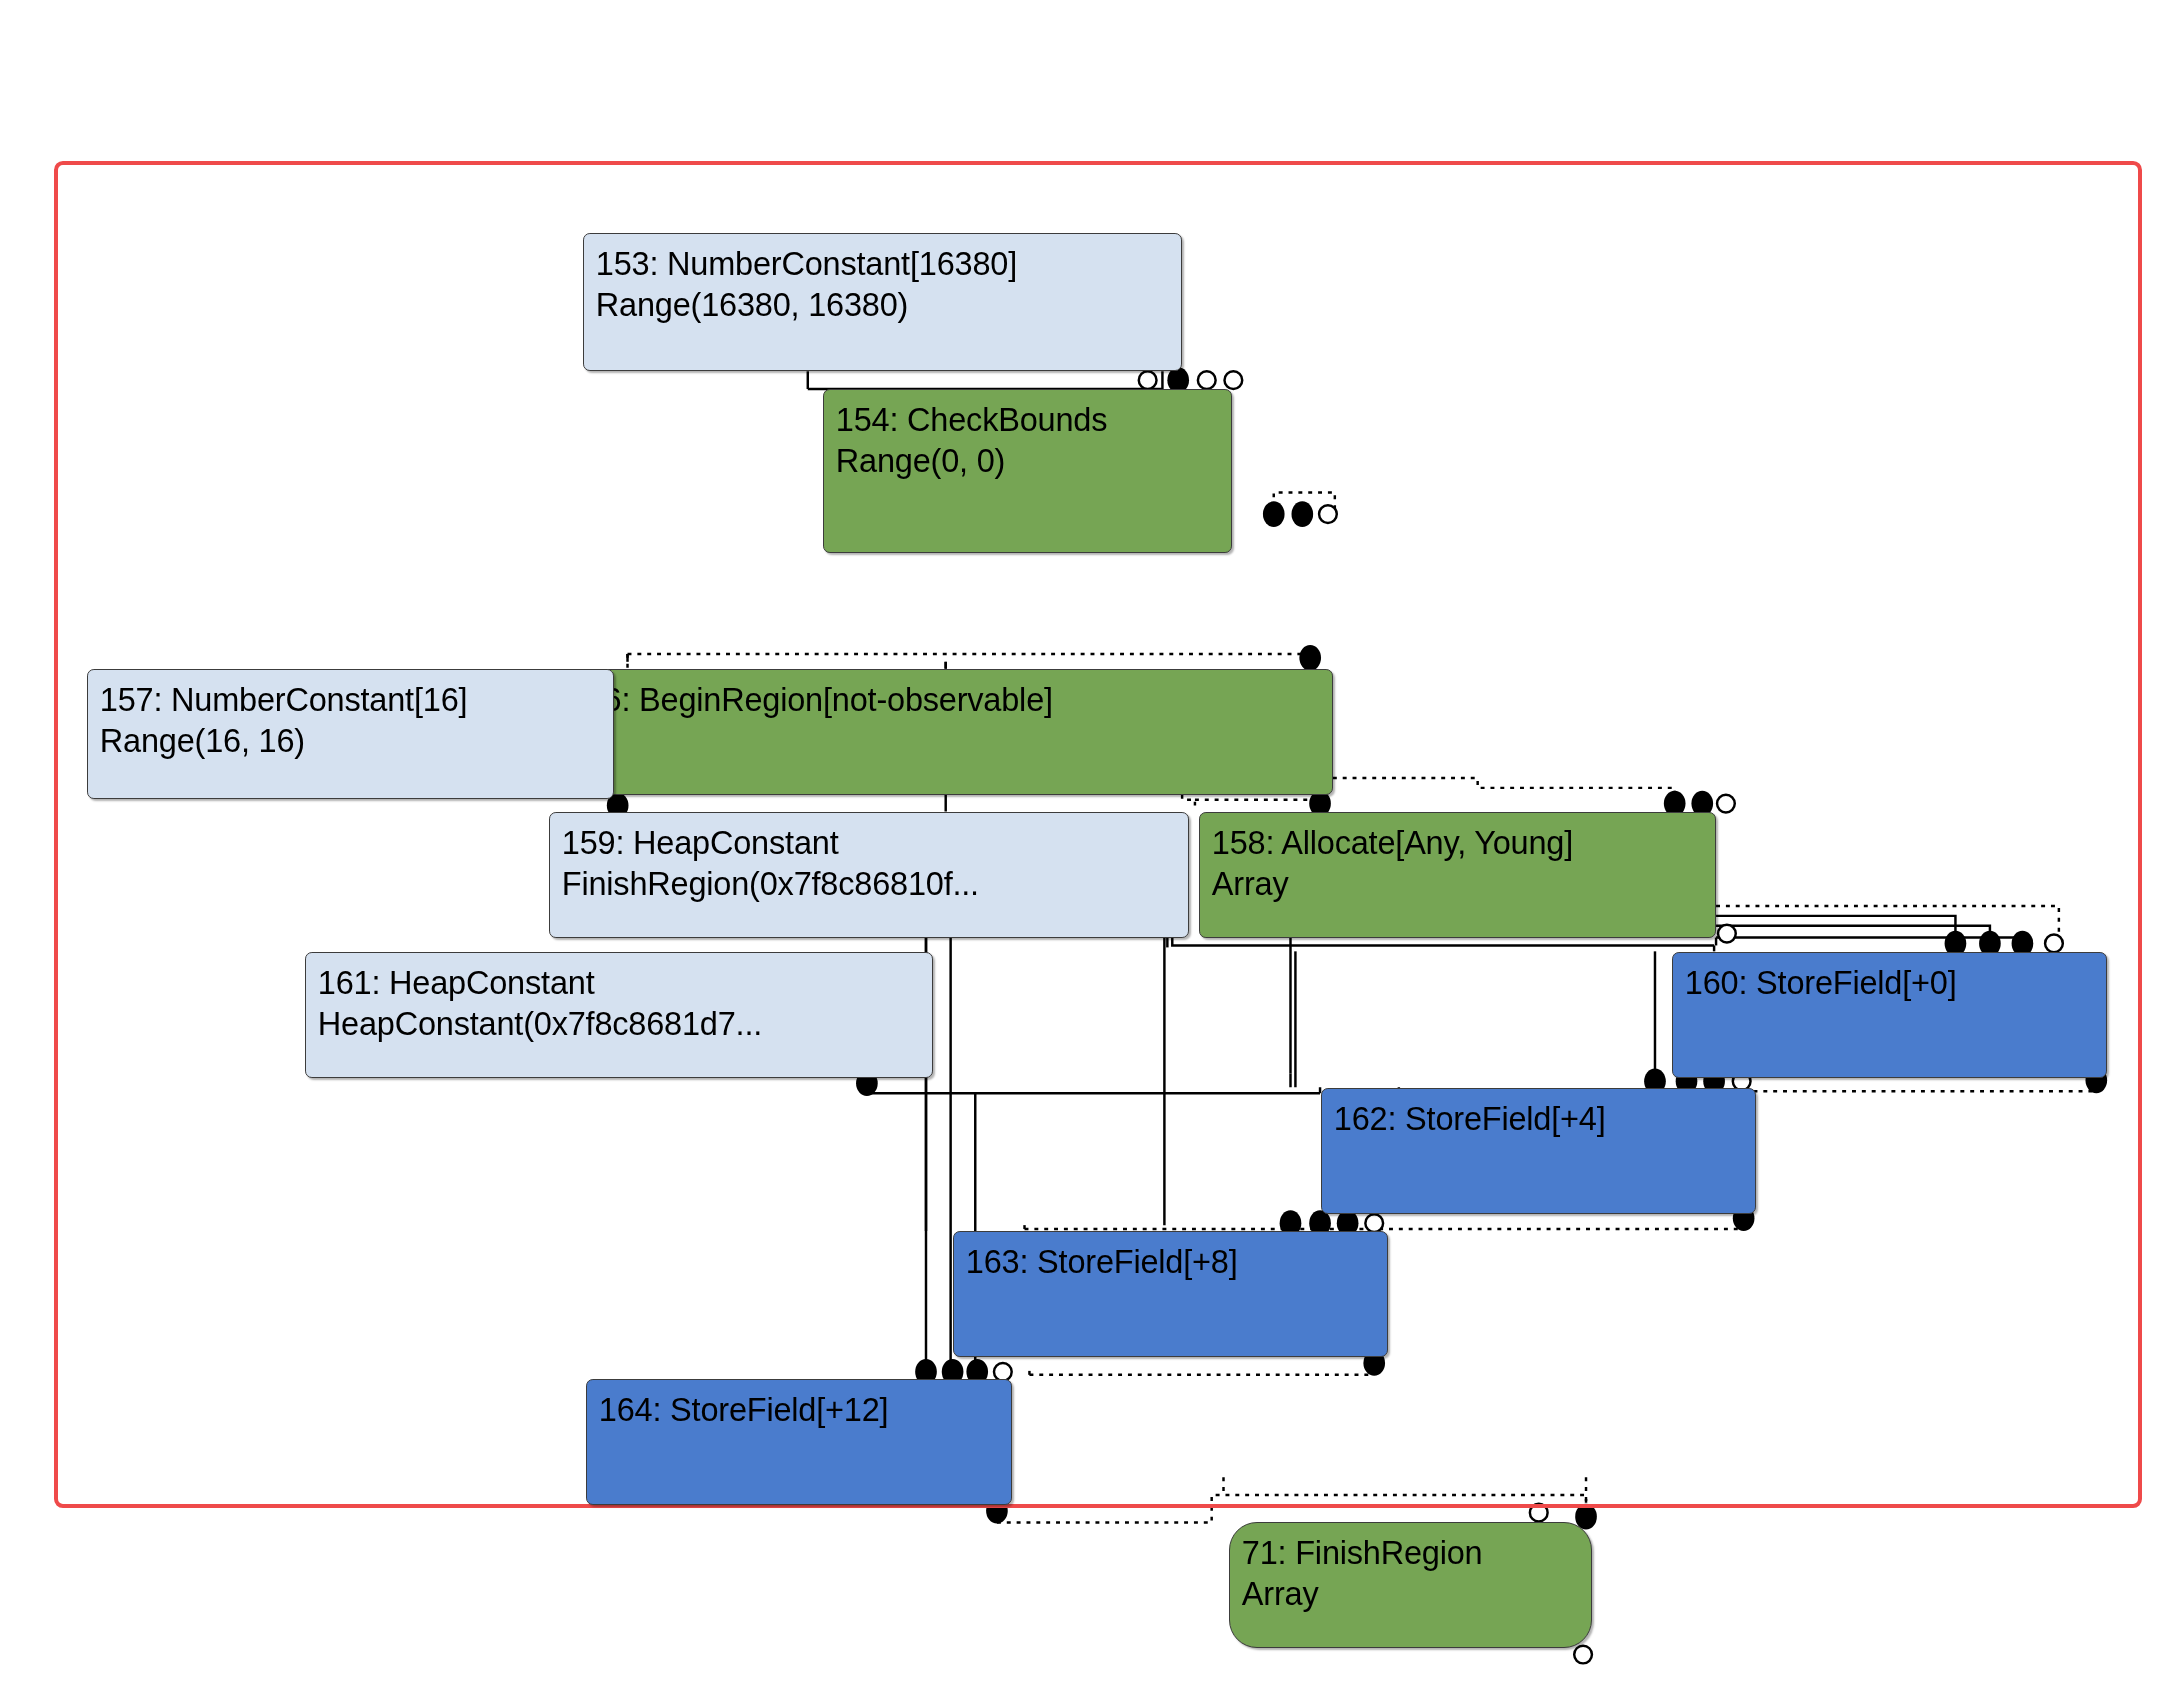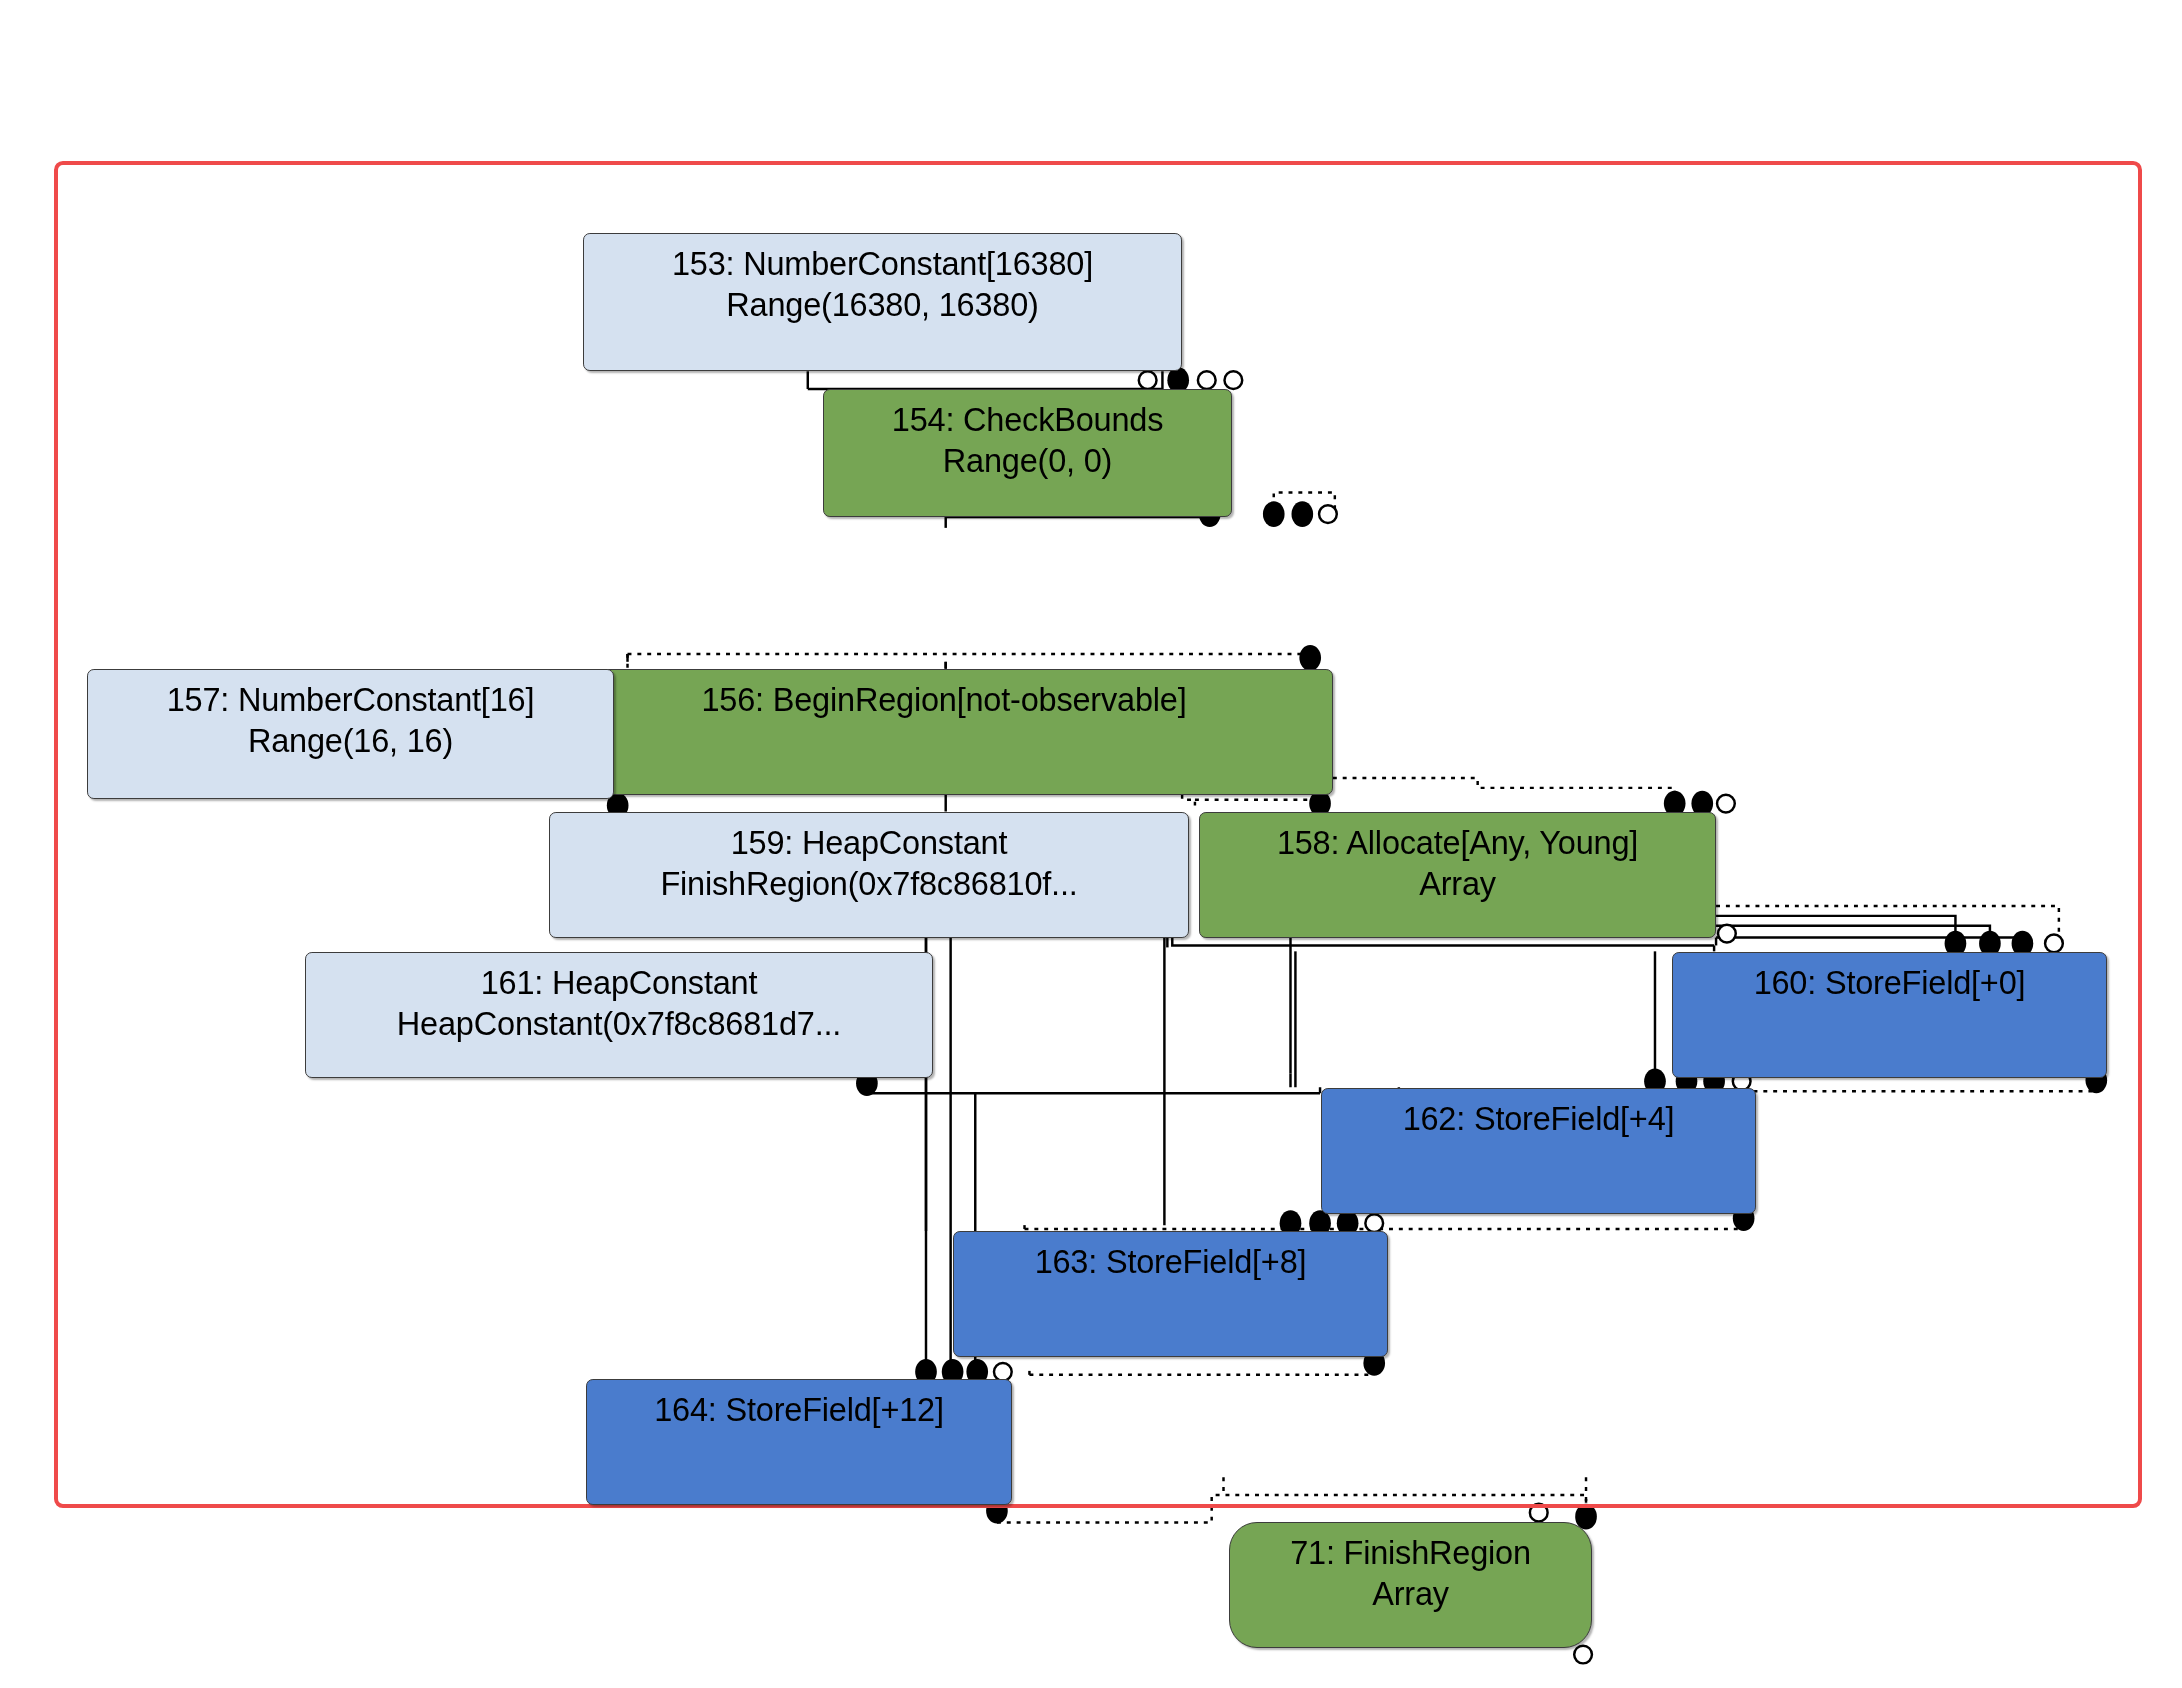--- a/index.html
+++ b/index.html
@@ -27,21 +27,20 @@
     border-radius: 6.9px;
     box-shadow: 2px 2px 2px rgba(0,0,0,0.30);
     padding: 9.9px 11.8px 7.9px 11.8px;
     line-height: 1.28;
     color: #000000;
     font-size: 32.5px;
     letter-spacing: -0.2px;
     white-space: nowrap;
     overflow: hidden;
     z-index: 5;
-    text-align: center;
   }
   .node .line1 { display: block; }
   .node .line2 { display: block; }
   .node.const { background: #d5e1f0; }
   .node.effect { background: #76a554; }
   .node.store  { background: #4a7ccd; }
   .selection-rect {
     position: absolute;
     border: 4.9px solid #ef4a4a;
     border-radius: 8.9px;
@@ -172,21 +171,21 @@
     <path d="M 1182 952 L 1182 1244" stroke="#000" stroke-width="2.5" fill="none"></path>
   </svg>
 
   <div class="selection-rect" style="left:54px; top:161px; width:2088px; height:1347px;"></div>
 
   <div class="node const" style="left:583px; top:233px; width:599px; height:138px;">
     <span class="line1">153: NumberConstant[16380]</span>
     <span class="line2">Range(16380, 16380)</span>
   </div>
 
-  <div class="node effect" style="left:823px; top:389px; width:409px; height:128px;">
+  <div class="node effect" style="left:823px; top:389px; width:409px; height:164px;">
     <span class="line1">154: CheckBounds</span>
     <span class="line2">Range(0, 0)</span>
   </div>
 
 
   <div class="node effect" style="left:555px; top:669px; width:778px; height:126px;">
     <span class="line1">156: BeginRegion[not-observable]</span>
     <span class="line2"></span>
   </div>
 

